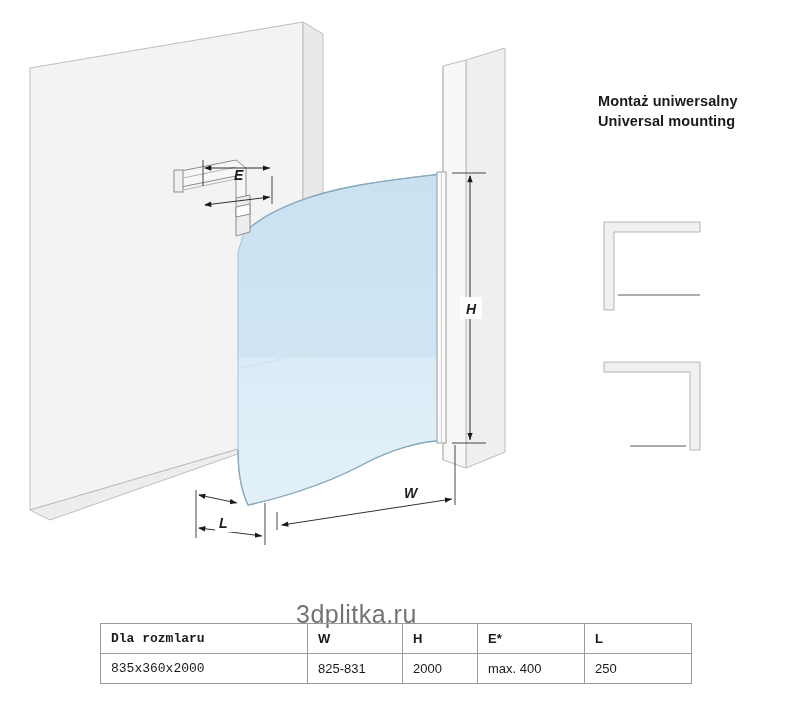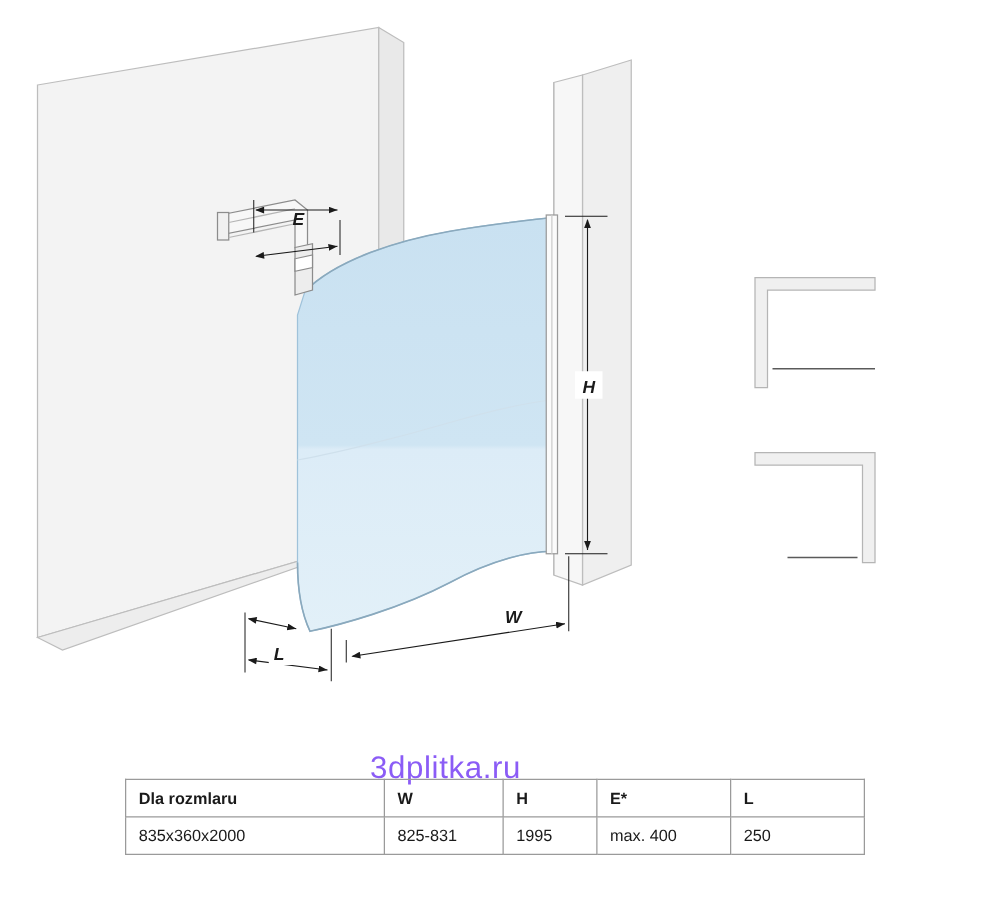--- a/index.html
+++ b/index.html
@@ -38,21 +38,21 @@
     font-size: 14.5px;
     font-weight: bold;
     letter-spacing: 0.1px;
     color: #1a1a1a;
   }
   .watermark {
     position: absolute;
     left: 296px;
     top: 600px;
     font-size: 25px;
-    color: #8b5cf6;
+    color: #737373;
     font-family: "Liberation Sans", sans-serif;
     letter-spacing: 0.5px;
     user-select: none;
   }
   table.spec {
     position: absolute;
     left: 100px;
     top: 623px;
     border-collapse: collapse;
     font-size: 13px;
@@ -61,21 +61,21 @@
     border: 1px solid #9a9a9a;
     height: 29px;
     padding: 0 10px;
     vertical-align: middle;
     white-space: nowrap;
     color: #1a1a1a;
   }
   table.spec tr.head td {
     font-weight: bold;
   }
-  td.c-label { width: 186px; }
+  td.c-label { width: 186px; font-family: Liberation Mono, monospace; }
   td.c-w { width: 74px; }
   td.c-h { width: 54px; }
   td.c-e { width: 86px; }
   td.c-l { width: 86px; }
 
   text.dim {
     font-family: "Liberation Sans", sans-serif;
     font-size: 14px;
     font-style: italic;
     font-weight: bold;
@@ -179,36 +179,38 @@
       <line x1="618" y1="295" x2="700" y2="295" stroke="#5a5a5a" stroke-width="1.2"></line>
     </g>
 
     <g>
       <polygon points="604,362 700,362 700,450 690,450 690,372 604,372" fill="#f0f0f0" stroke="#b5b5b5" stroke-width="1"></polygon>
       <line x1="630" y1="446" x2="686" y2="446" stroke="#5a5a5a" stroke-width="1.2"></line>
     </g>
   </svg>
 
   <div class="legend">
+    <div>Montaż uniwersalny</div>
+    <div>Universal mounting</div>
   </div>
 
   <div class="watermark">3dplitka.ru</div>
 
   <table class="spec">
     <tbody>
         <tr class="head">
       <td class="c-label">Dla rozmlaru</td>
       <td class="c-w">W</td>
       <td class="c-h">H</td>
       <td class="c-e">E*</td>
       <td class="c-l">L</td>
     </tr>
     <tr>
       <td class="c-label">835x360x2000</td>
       <td class="c-w">825-831</td>
-      <td class="c-h">1995</td>
+      <td class="c-h">2000</td>
       <td class="c-e">max. 400</td>
       <td class="c-l">250</td>
     </tr>
   </tbody>
     </table>
 
 </div>
 
 </body></html>

